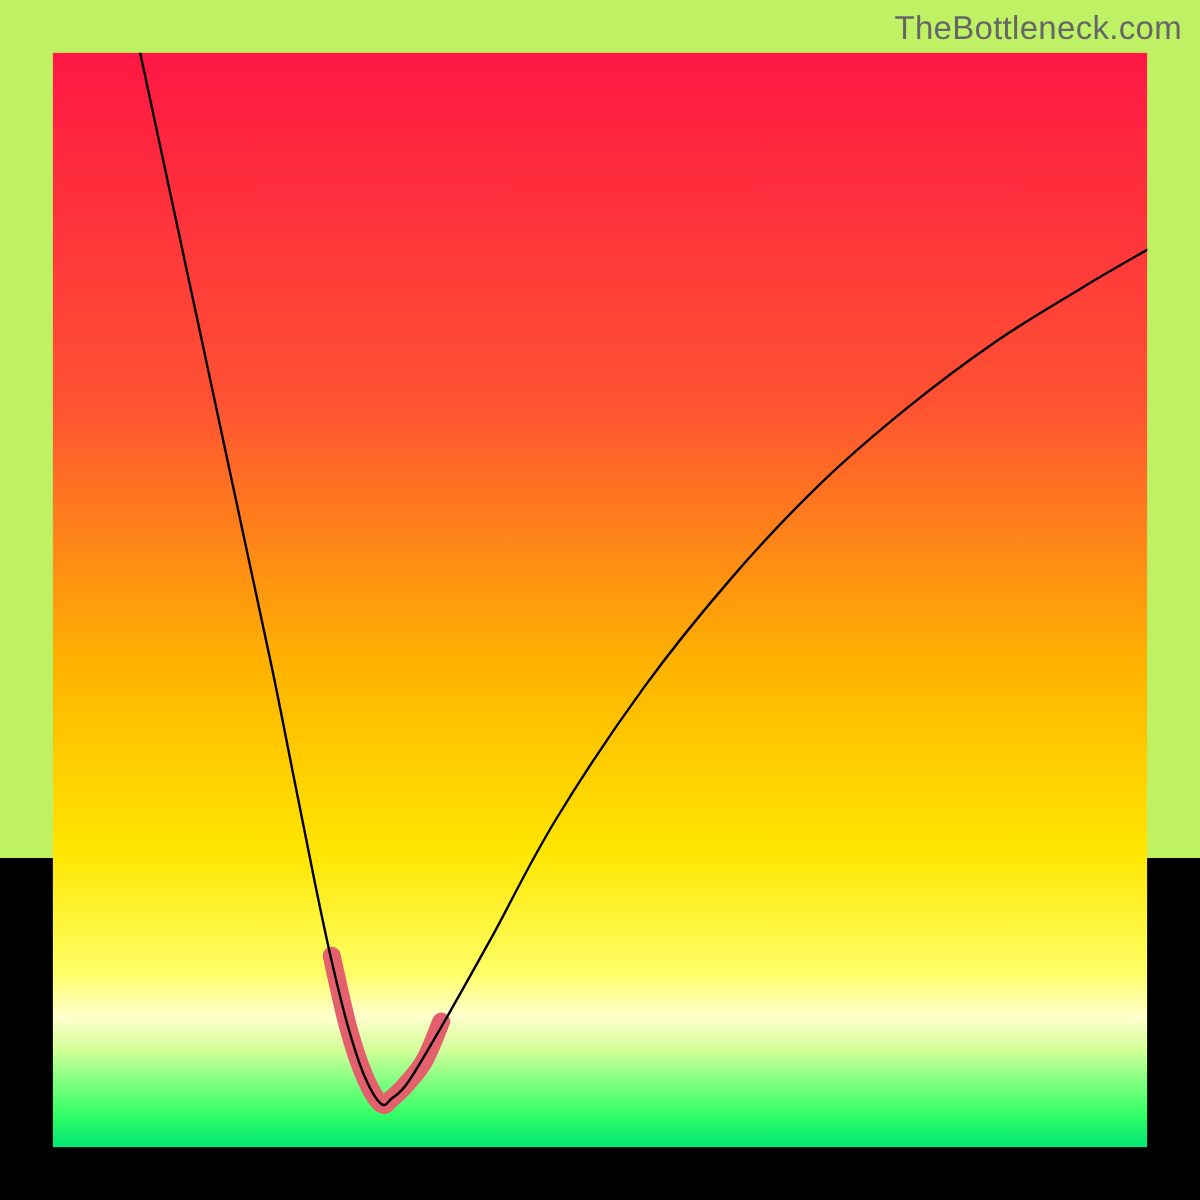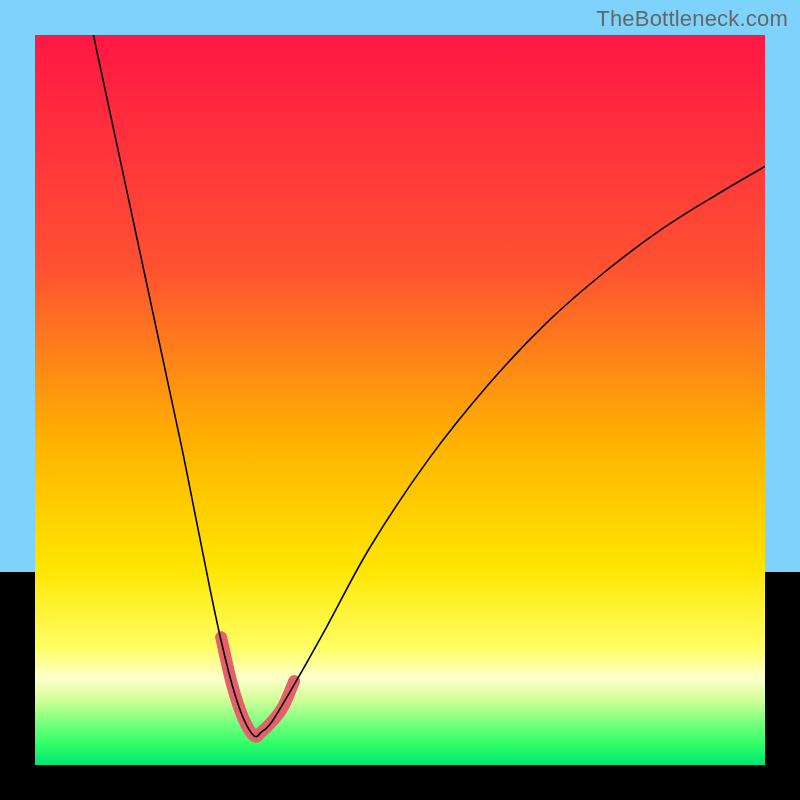--- a/index.html
+++ b/index.html
@@ -8,21 +8,21 @@
     width: 800px;
     height: 800px;
     background: #000;
     overflow: hidden;
     font-family: Arial, Helvetica, sans-serif;
   }
   .stage {
     position: relative;
     width: 800px;
     height: 572px;
-    background: #7dd3fc;
+    background: #bef264;
   }
   .plot-area {
     position: absolute;
     left: 35px;
     top: 35px;
     width: 730px;
     height: 730px;
     overflow: hidden;
   }
   .gradient {

